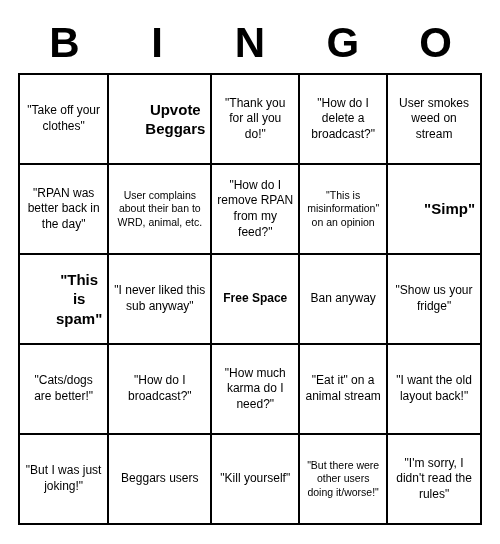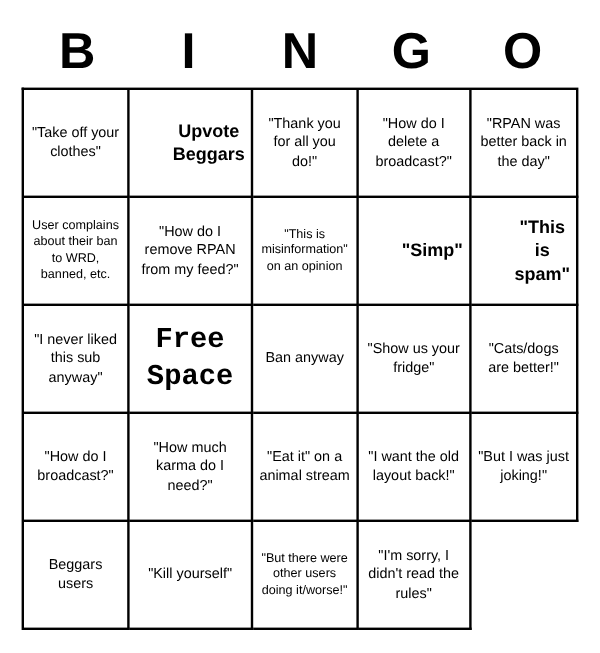--- a/index.html
+++ b/index.html
@@ -43,23 +43,22 @@
       display: flex;
       align-items: center;
       justify-content: center;
       text-align: center;
       padding: 5px;
       font-size: 12px;
       line-height: 1.3;
       font-family: Arial, sans-serif;
     }
     .bingo-cell.free-space {
-      font-size: 24px;
+      font-size: 12px;
       font-weight: bold;
-      font-family: Liberation Mono, monospace;
     }
     .bingo-cell.large-text {
       font-size: 15px;
       font-weight: bold;
       padding-left: 36px;
     }
     .bingo-cell.small-text {
       font-size: 10.5px;
     }
   </style>
@@ -72,22 +71,23 @@
       <span>I</span>
       <span>N</span>
       <span>G</span>
       <span>O</span>
     </div>
   <div class="bingo-grid">
   <div class="bingo-cell">"Take off your clothes"</div>
       <div class="bingo-cell large-text">Upvote Beggars</div>
       <div class="bingo-cell">"Thank you for all you do!"</div>
       <div class="bingo-cell">"How do I delete a broadcast?"</div>
+      <div class="bingo-cell">User smokes weed on stream</div>
       <div class="bingo-cell">"RPAN was better back in the day"</div>
-      <div class="bingo-cell small-text">User complains about their ban to WRD, banned, etc.</div>
+      <div class="bingo-cell small-text">User complains about their ban to WRD, animal, etc.</div>
       <div class="bingo-cell">"How do I remove RPAN from my feed?"</div>
       <div class="bingo-cell small-text">"This is misinformation" on an opinion</div>
       <div class="bingo-cell large-text">"Simp"</div>
       <div class="bingo-cell large-text">"This is spam"</div>
       <div class="bingo-cell">"I never liked this sub anyway"</div>
       <div class="bingo-cell free-space">Free Space</div>
       <div class="bingo-cell">Ban anyway</div>
       <div class="bingo-cell">"Show us your fridge"</div>
       <div class="bingo-cell">"Cats/dogs are better!"</div>
       <div class="bingo-cell">"How do I broadcast?"</div>

